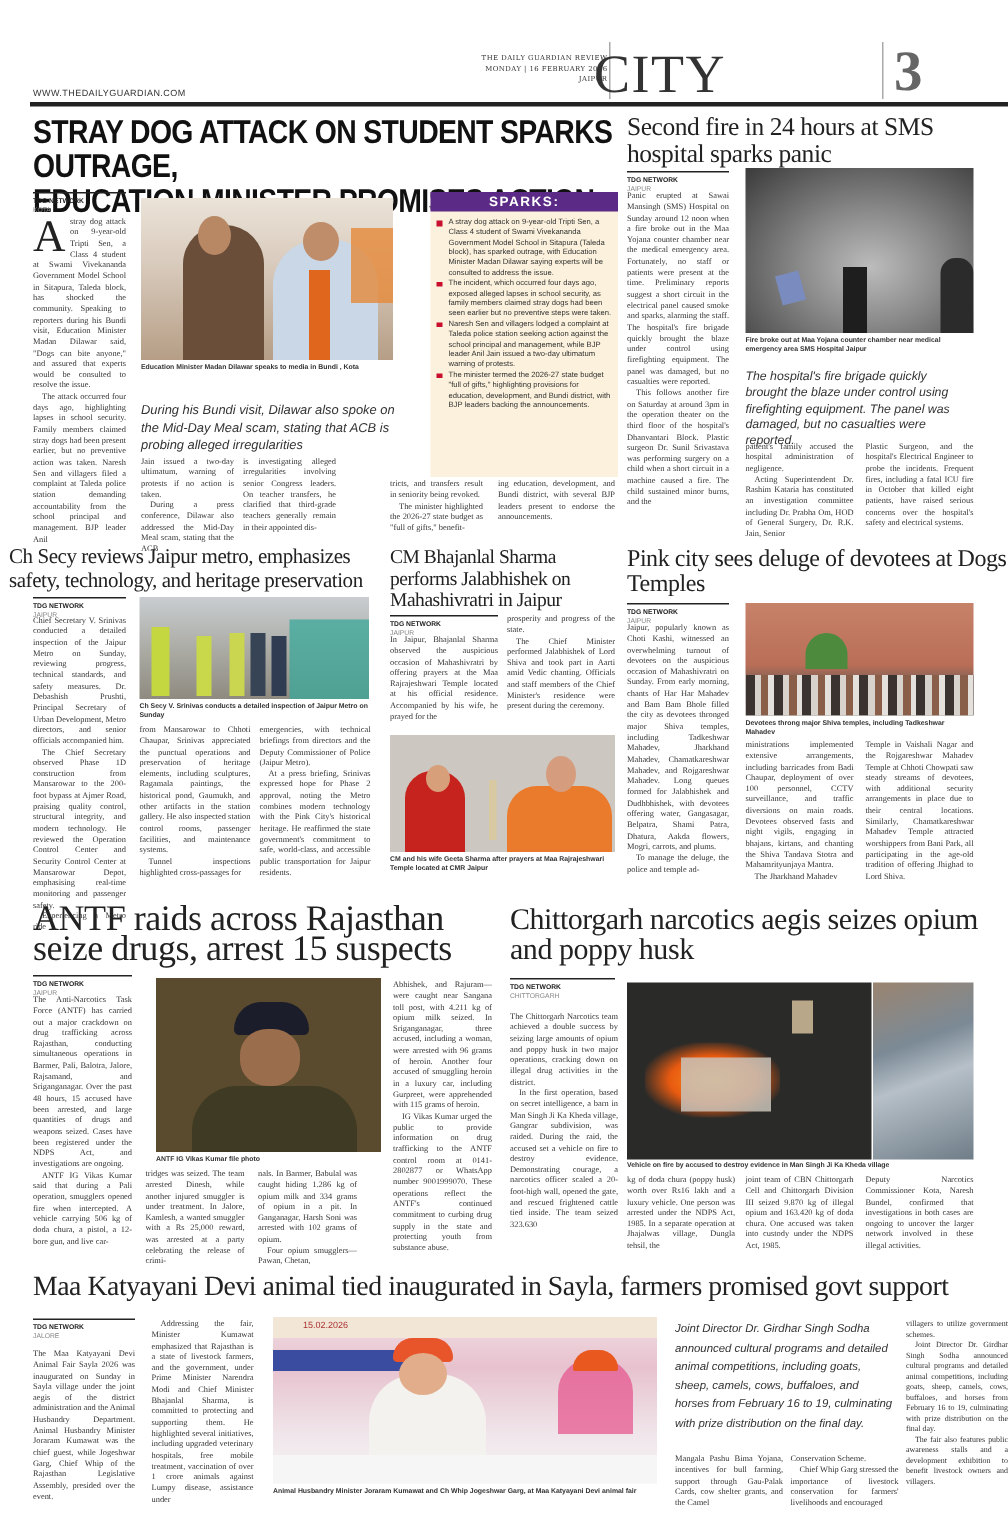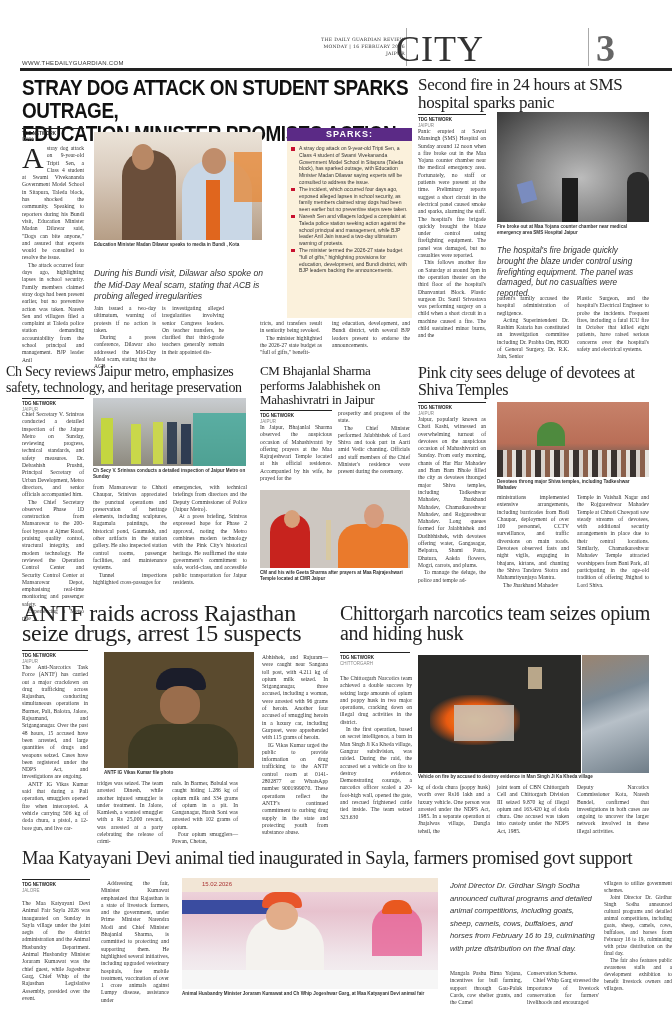--- a/index.html
+++ b/index.html
@@ -158,21 +158,21 @@
 </div>
 <div class="abs photo" style="left:260px;top:490px;width:150px;height:78px;background:#cdc7c1">
   <div style="position:absolute;left:10px;top:24px;width:40px;height:54px;background:#c7231e;border-radius:18px 18px 0 0"></div>
   <div style="position:absolute;left:24px;top:20px;width:16px;height:18px;background:#d7a07a;border-radius:50%"></div>
   <div style="position:absolute;left:66px;top:30px;width:5px;height:40px;background:#d8c9a2"></div>
   <div style="position:absolute;left:78px;top:34px;width:70px;height:44px;background:#ea7a2c;border-radius:20px 20px 0 0"></div>
   <div style="position:absolute;left:104px;top:14px;width:20px;height:24px;background:#d69c7e;border-radius:50%"></div>
 </div>
 <div class="abs cap" style="left:260px;top:570px;width:150px">CM and his wife Geeta Sharma after prayers at Maa Rajrajeshwari Temple located at CMR Jaipur</div>
 
-<div class="abs hl-serif" style="left:418px;top:364px;width:254px;font-size:16px;line-height:17px">Pink city sees deluge of devotees at Shiva Temples</div>
+<div class="abs hl-serif" style="left:418px;top:364px;width:254px;font-size:16px;line-height:17px">Pink city sees deluge of devotees at Dogs Temples</div>
 <div class="abs byline" style="left:418px;top:402px;width:68px">
   <span>TDG NETWORK</span>
   <span class="loc">JAIPUR</span>
 </div>
 <div class="abs txt" style="left:418px;top:416px;width:68px">
   <p class="first">Jaipur, popularly known as Choti Kashi, witnessed an overwhelming turnout of devotees on the auspicious occasion of Mahashivratri on Sunday. From early morning, chants of Har Har Mahadev and Bam Bam Bhole filled the city as devotees thronged major Shiva temples, including Tadkeshwar Mahadev, Jharkhand Mahadev, Chamatkareshwar Mahadev, and Rojgareshwar Mahadev. Long queues formed for Jalabhishek and Dudhbhishek, with devotees offering water, Gangasagar, Belpatra, Shami Patra, Dhatura, Aakda flowers, Mogri, carrots, and plums.</p>
   <p>To manage the deluge, the police and temple ad-</p>
 </div>
 <div class="abs photo" style="left:497px;top:402px;width:152px;height:75px;background:linear-gradient(180deg,#c7826a 0%,#b96e57 55%,#6c5d55 75%,#8a7b70 100%)">
   <div style="position:absolute;left:40px;top:20px;width:28px;height:24px;background:#4e8a3e;border-radius:14px 14px 0 0"></div>
@@ -207,21 +207,21 @@
 </div>
 <div class="abs txt" style="left:172px;top:780px;width:66px">
   <p class="first">nals. In Barmer, Babulal was caught hiding 1.286 kg of opium milk and 334 grams of opium in a pit. In Ganganagar, Harsh Soni was arrested with 102 grams of opium.</p>
   <p>Four opium smugglers—Pawan, Chetan,</p>
 </div>
 <div class="abs txt" style="left:262px;top:654px;width:66px">
   <p class="first">Abhishek, and Rajuram—were caught near Sangana toll post, with 4.211 kg of opium milk seized. In Sriganganagar, three accused, including a woman, were arrested with 96 grams of heroin. Another four accused of smuggling heroin in a luxury car, including Gurpreet, were apprehended with 115 grams of heroin.</p>
   <p>IG Vikas Kumar urged the public to provide information on drug trafficking to the ANTF control room at 0141-2802877 or WhatsApp number 9001999070. These operations reflect the ANTF's continued commitment to curbing drug supply in the state and protecting youth from substance abuse.</p>
 </div>
 
-<div class="abs hl-serif" style="left:340px;top:603px;width:332px;font-size:20px;line-height:20px">Chittorgarh narcotics team seizes opium and hiding husk</div>
+<div class="abs hl-serif" style="left:340px;top:603px;width:332px;font-size:20px;line-height:20px">Chittorgarh narcotics aegis seizes opium and poppy husk</div>
 <div class="abs byline" style="left:340px;top:652px;width:70px">
   <span>TDG NETWORK</span>
   <span class="loc">CHITTORGARH</span>
 </div>
 <div class="abs txt" style="left:340px;top:675px;width:72px">
   <p class="first">The Chittorgarh Narcotics team achieved a double success by seizing large amounts of opium and poppy husk in two major operations, cracking down on illegal drug activities in the district.</p>
   <p>In the first operation, based on secret intelligence, a barn in Man Singh Ji Ka Kheda village, Gangrar subdivision, was raided. During the raid, the accused set a vehicle on fire to destroy evidence. Demonstrating courage, a narcotics officer scaled a 20-foot-high wall, opened the gate, and rescued frightened cattle tied inside. The team seized 323.630</p>
 </div>
 <div class="abs photo" style="left:418px;top:655px;width:163px;height:118px;background:#2a2a28">
   <div style="position:absolute;left:12px;top:40px;width:90px;height:50px;background:radial-gradient(ellipse,#ff9a20 0%,#e85a10 45%,rgba(40,30,20,0) 75%)"></div>

